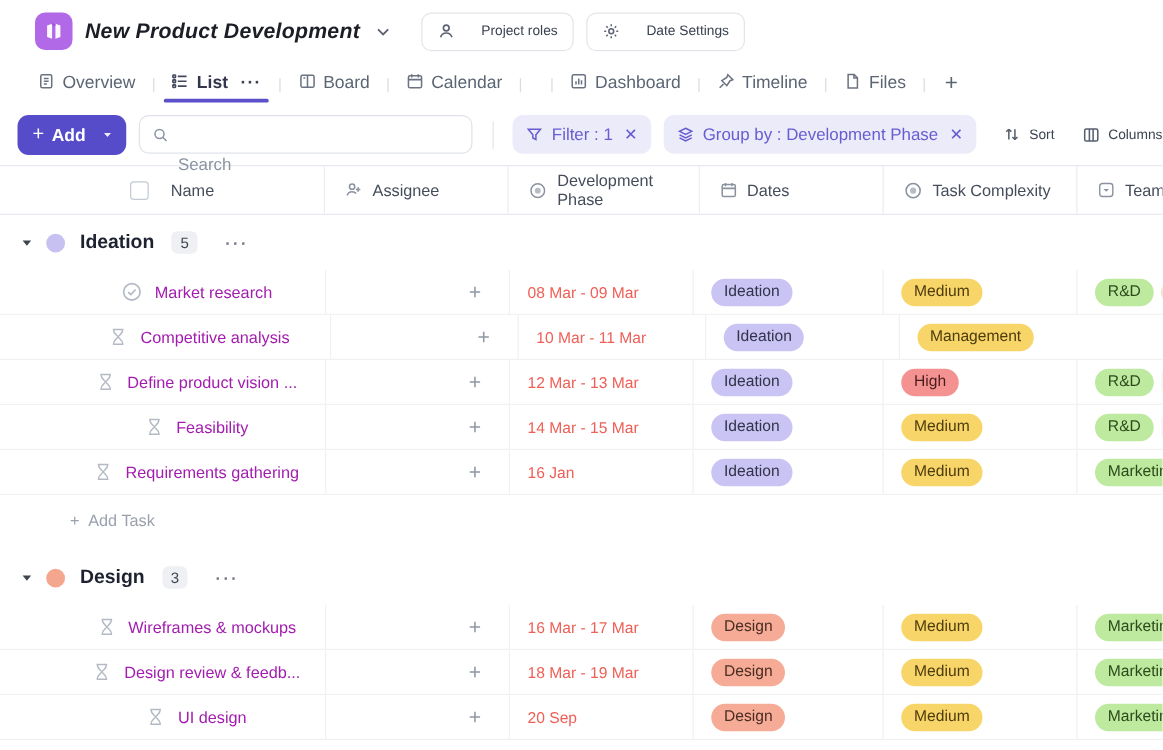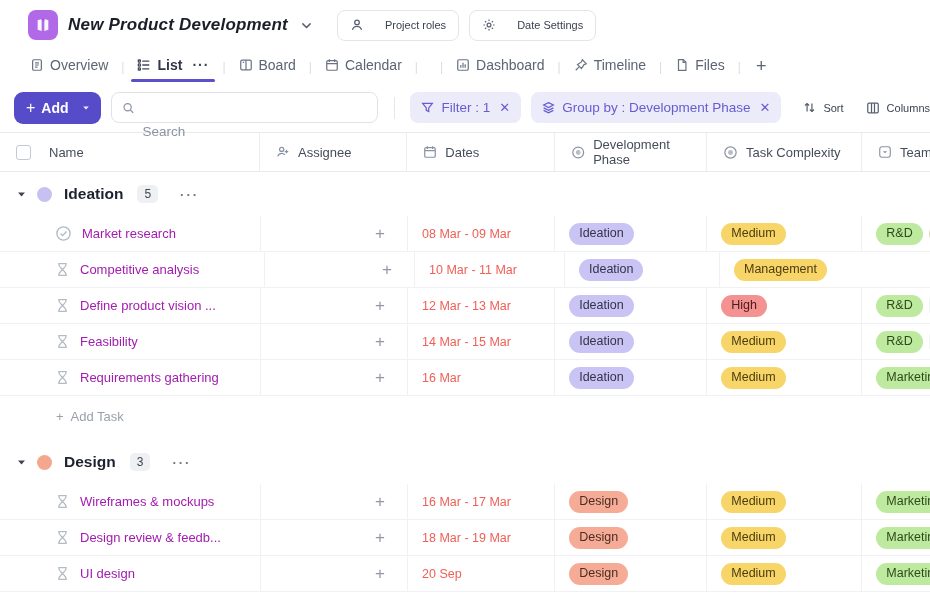--- a/index.html
+++ b/index.html
@@ -53,21 +53,21 @@
   .tb-action svg { color:#555e6d; }
 
   
   .table-wrap { width:1078px; }
   .thead { display:flex; height:40px; border-top:1px solid #e8eaef; border-bottom:1px solid #e8eaef; }
   .th { display:flex; align-items:center; gap:8px; font-size:13px; color:#454d5b;
     border-right:1px solid #ecedf1; padding-left:16px; }
   .th:last-child { border-right:none; }
   .th svg { color:#8a92a0; }
   .cb { width:15px; height:15px; border:1.5px solid #c4cad3; border-radius:3px; margin-right:10px; cursor:pointer; }
-  .col-name { width:265px; } .col-assignee { width:150px; } .col-dates { width:150px; }
+  .col-name { width:265px;justify-content:center; } .col-assignee { width:150px; } .col-dates { width:150px; }
   .col-phase { width:155px; } .col-complex { width:158px; } .col-team { width:220px; }
 
   
   .group-header { height:44px; display:flex; align-items:center; padding-left:16px; gap:10px; }
   .group-header.second { margin-top:4px; }
   .g-caret { color:#3f4451; display:flex; cursor:pointer; }
   .g-dot { width:15px; height:15px; border-radius:50%; }
   .g-name { font-size:15.5px; font-weight:bold; color:#1e2130; margin-left:2px; }
   .g-count { background:#eef0f3; color:#3f4754; font-size:12px; border-radius:5px;
     padding:2px 7px; margin-left:4px; }
@@ -242,33 +242,33 @@
       <span class="cb"></span>
       <span>Name</span>
     </div>
     <div class="th col-assignee">
       <svg width="14" height="14" viewBox="0 0 16 16" fill="none" stroke="currentColor" stroke-width="1.4">
           <circle cx="6.5" cy="5" r="2.4"></circle>
           <path d="M2 13 C2.7 10.6 4.4 9.5 6.5 9.5 C8 9.5 9.3 10.1 10.1 11.2 M12 5.5 v4 M10 7.5 h4"></path>
         </svg>
       <span>Assignee</span>
     </div>
+    <div class="th col-phase">
+      <svg width="15" height="15" viewBox="0 0 16 16" fill="none" stroke="currentColor" stroke-width="1.3">
+          <circle cx="8" cy="8" r="6"></circle>
+          <circle cx="8" cy="8" r="2" fill="currentColor" opacity=".6"></circle>
+        </svg>
+      <span>Development Phase</span>
+    </div>
     <div class="th col-dates">
       <svg width="14" height="14" viewBox="0 0 16 16" fill="none" stroke="currentColor" stroke-width="1.4">
           <rect x="2" y="3" width="12" height="11" rx="1.5"></rect>
           <path d="M2 6.5 h12 M5 1.5 v3 M11 1.5 v3"></path>
         </svg>
       <span>Dates</span>
-    </div>
-    <div class="th col-phase">
-      <svg width="15" height="15" viewBox="0 0 16 16" fill="none" stroke="currentColor" stroke-width="1.3">
-          <circle cx="8" cy="8" r="6"></circle>
-          <circle cx="8" cy="8" r="2" fill="currentColor" opacity=".6"></circle>
-        </svg>
-      <span>Development Phase</span>
     </div>
     <div class="th col-complex">
       <svg width="15" height="15" viewBox="0 0 16 16" fill="none" stroke="currentColor" stroke-width="1.3">
           <circle cx="8" cy="8" r="6"></circle>
           <circle cx="8" cy="8" r="2" fill="currentColor" opacity=".6"></circle>
         </svg>
       <span>Task Complexity</span>
     </div>
     <div class="th col-team">
       <svg width="14" height="14" viewBox="0 0 16 16" fill="none" stroke="currentColor" stroke-width="1.3">
@@ -398,21 +398,21 @@
               <svg width="15" height="15" viewBox="0 0 16 16" fill="none" stroke="currentColor" stroke-width="1.3">
                 <path d="M3.5 1.8 h9 M3.5 14.2 h9 M4 1.8 C4 5 6.5 6.2 8 8 C6.5 9.8 4 11 4 14.2 M12 1.8 C12 5 9.5 6.2 8 8 C9.5 9.8 12 11 12 14.2"></path>
               </svg>
             </span>
             <span>Requirements gathering</span>
           </div>
           <div class="td col-assignee td-assignee">
             <span>+</span>
           </div>
           <div class="td col-dates td-dates">
-            <span>16 Mar</span>
+            <span>16 Jan</span>
           </div>
           <div class="td col-phase td-pills">
             <span class="pill" style="background: rgb(201, 196, 244); color: rgb(51, 51, 74);">Ideation</span>
           </div>
           <div class="td col-complex td-pills">
             <span class="pill" style="background: rgb(247, 213, 104); color: rgb(77, 60, 14);">Medium</span>
           </div>
           <div class="td col-team td-pills">
             <span class="pill" style="background: rgb(189, 234, 159); color: rgb(46, 74, 28);">Marketing</span>
           </div>

